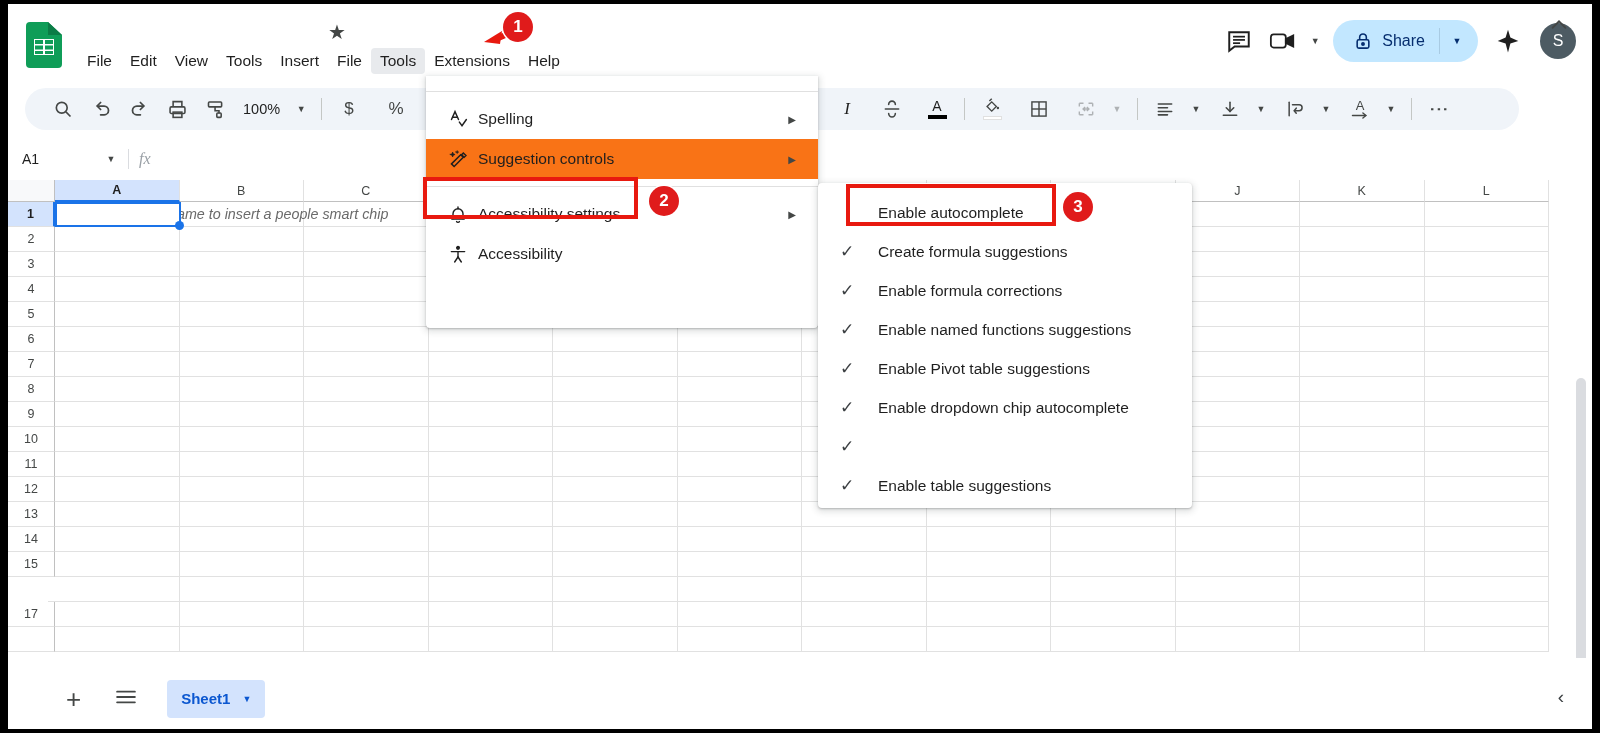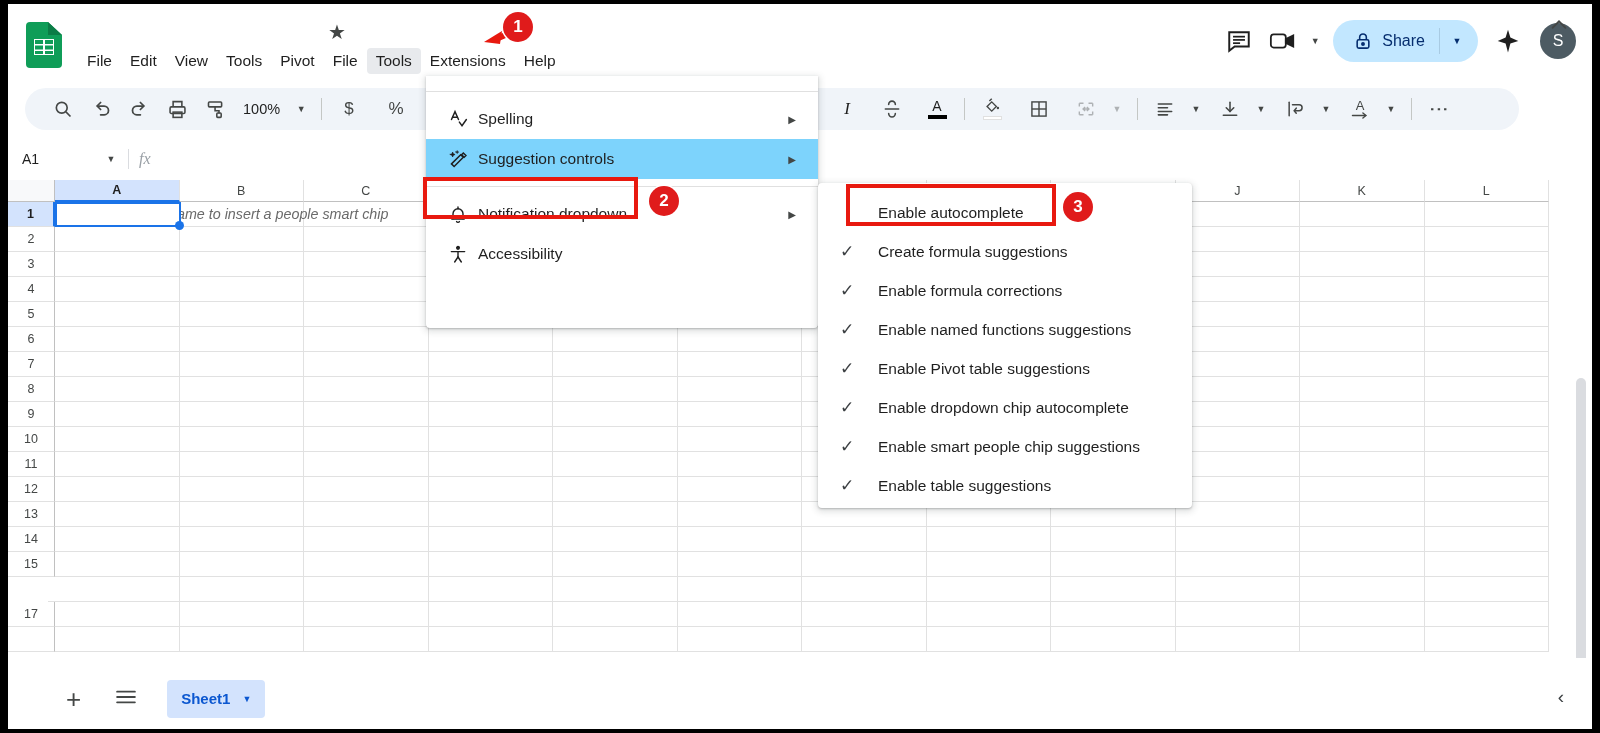--- a/index.html
+++ b/index.html
@@ -120,21 +120,21 @@
   #bottom-collapse { position:absolute; right:28px; top:18px; font-size:19px; color:#3c4043; }
 
   
   #tools-menu {
     position:absolute; left:418px; top:72px; width:392px; height:252px;
     background:#fff; border-radius:0 0 4px 4px;
     box-shadow:0 2px 6px 2px rgba(60,64,67,.15), 0 1px 2px rgba(60,64,67,.3);
     z-index:40; padding:8px 0 8px 0;
   }
   .mrow { position:relative; height:40px; display:flex; align-items:center; padding-left:22px; }
-  .mrow.hl { background:#7dd3fc;align-items:center; }
+  .mrow.hl { background:#f97316;align-items:center; }
   .mico { width:30px; display:flex; align-items:center; color:#1f1f1f; }
   .mlabel { font-size:15.5px; color:#1f1f1f; white-space:nowrap; }
   .marrow { position:absolute; right:22px; top:50%; transform:translateY(-50%);
             font-size:10px; color:#444746; }
   .mdiv { height:1px; background:#e0e0e0; margin:7px 0; }
 
   
   #sub-menu {
     position:absolute; left:810px; top:179px; width:374px; height:325px;
     background:#fff; border-radius:4px;
@@ -178,21 +178,21 @@
       </svg>
     </div>
 
     <div id="star-icon">★</div>
 
     <div id="menubar">
       <div class="menu-item">File</div>
       <div class="menu-item">Edit</div>
       <div class="menu-item">View</div>
       <div class="menu-item">Tools</div>
-      <div class="menu-item">Pivot</div>
+      <div class="menu-item">Insert</div>
       <div class="menu-item">File</div>
       <div class="menu-item active">Tools</div>
       <div class="menu-item">Extensions</div>
       <div class="menu-item">Help</div>
     </div>
 
     <div id="hdr-right">
       <div class="hdr-icon-btn">
         <svg width="26" height="26" viewBox="0 0 24 24" fill="none" stroke="#1f1f1f" stroke-width="1.8">
           <path d="M3 4h18v13H8l-5 4z"></path>
@@ -671,21 +671,21 @@
 
     <div class="mrow">
       <div class="mico">
         <svg width="20" height="21" viewBox="0 0 24 24" fill="none" stroke="#1f1f1f" stroke-width="1.7" stroke-linecap="round">
           <path d="M6 17V11a6 6 0 0 1 12 0v6"></path>
             <line x1="4.5" y1="17.5" x2="19.5" y2="17.5"></line>
           <path d="M10.3 20.5a2 2 0 0 0 3.4 0"></path>
             <line x1="12" y1="3" x2="12" y2="5"></line>
         </svg>
       </div>
-      <div class="mlabel">Notification dropdown</div>
+      <div class="mlabel">Accessibility settings</div>
       <div class="marrow">▶</div>
     </div>
 
     <div class="mrow">
       <div class="mico">
         <svg width="20" height="21" viewBox="0 0 24 24" fill="none" stroke="#1f1f1f" stroke-width="1.7" stroke-linecap="round">
           <circle cx="12" cy="4" r="1.6" fill="#1f1f1f"></circle>
           <line x1="4" y1="8.5" x2="20" y2="8.5"></line>
             <line x1="12" y1="8.5" x2="12" y2="15"></line>
           <line x1="12" y1="15" x2="8" y2="21"></line>
@@ -716,21 +716,20 @@
     <div class="srow">
       <span class="scheck">✓</span>
       <span class="slabel">Enable Pivot table suggestions</span>
     </div>
     <div class="srow">
       <span class="scheck">✓</span>
       <span class="slabel">Enable dropdown chip autocomplete</span>
     </div>
     <div class="srow">
       <span class="scheck">✓</span>
-      <span class="slabel">Enable smart people chip suggestions</span>
     </div>
     <div class="srow">
       <span class="scheck">✓</span>
       <span class="slabel">Enable table suggestions</span>
     </div>
   </div>
 
   <svg id="arrow1" viewBox="0 0 46 26">
     <path d="M44 4 L14 17" stroke="#e8190f" stroke-width="6" stroke-linecap="round" fill="none"></path>
     <path d="M2 20 L20 9 L18 22 Z" fill="#e8190f"></path>

